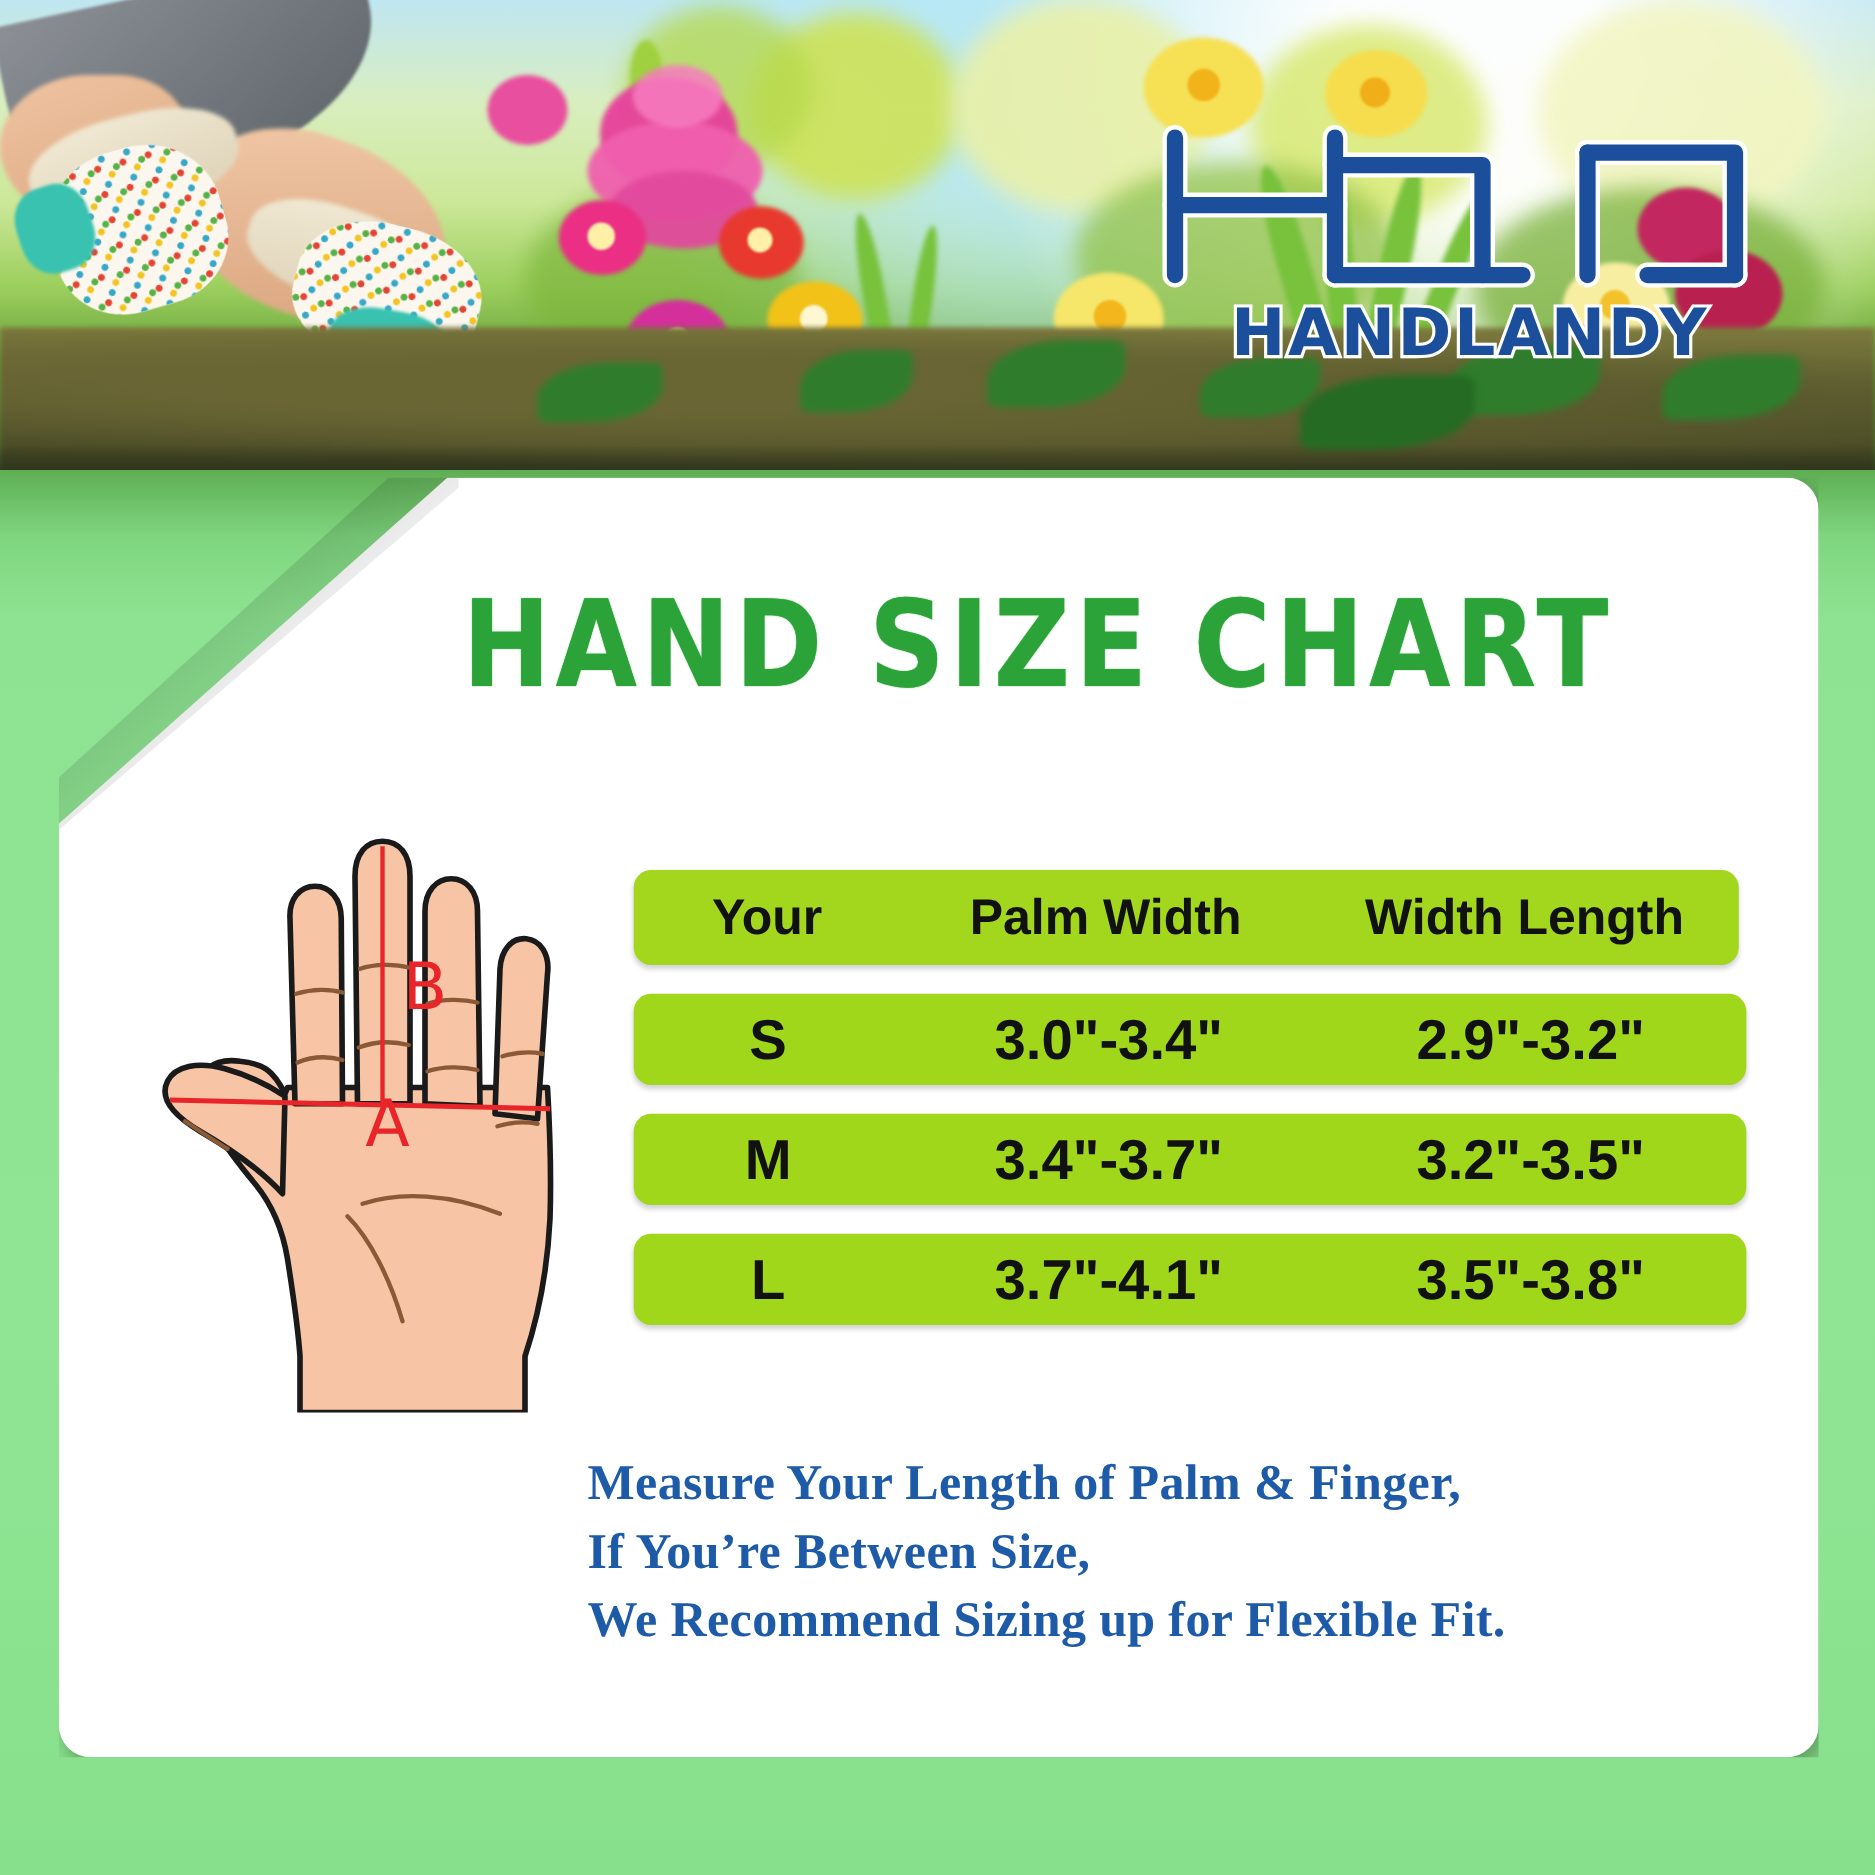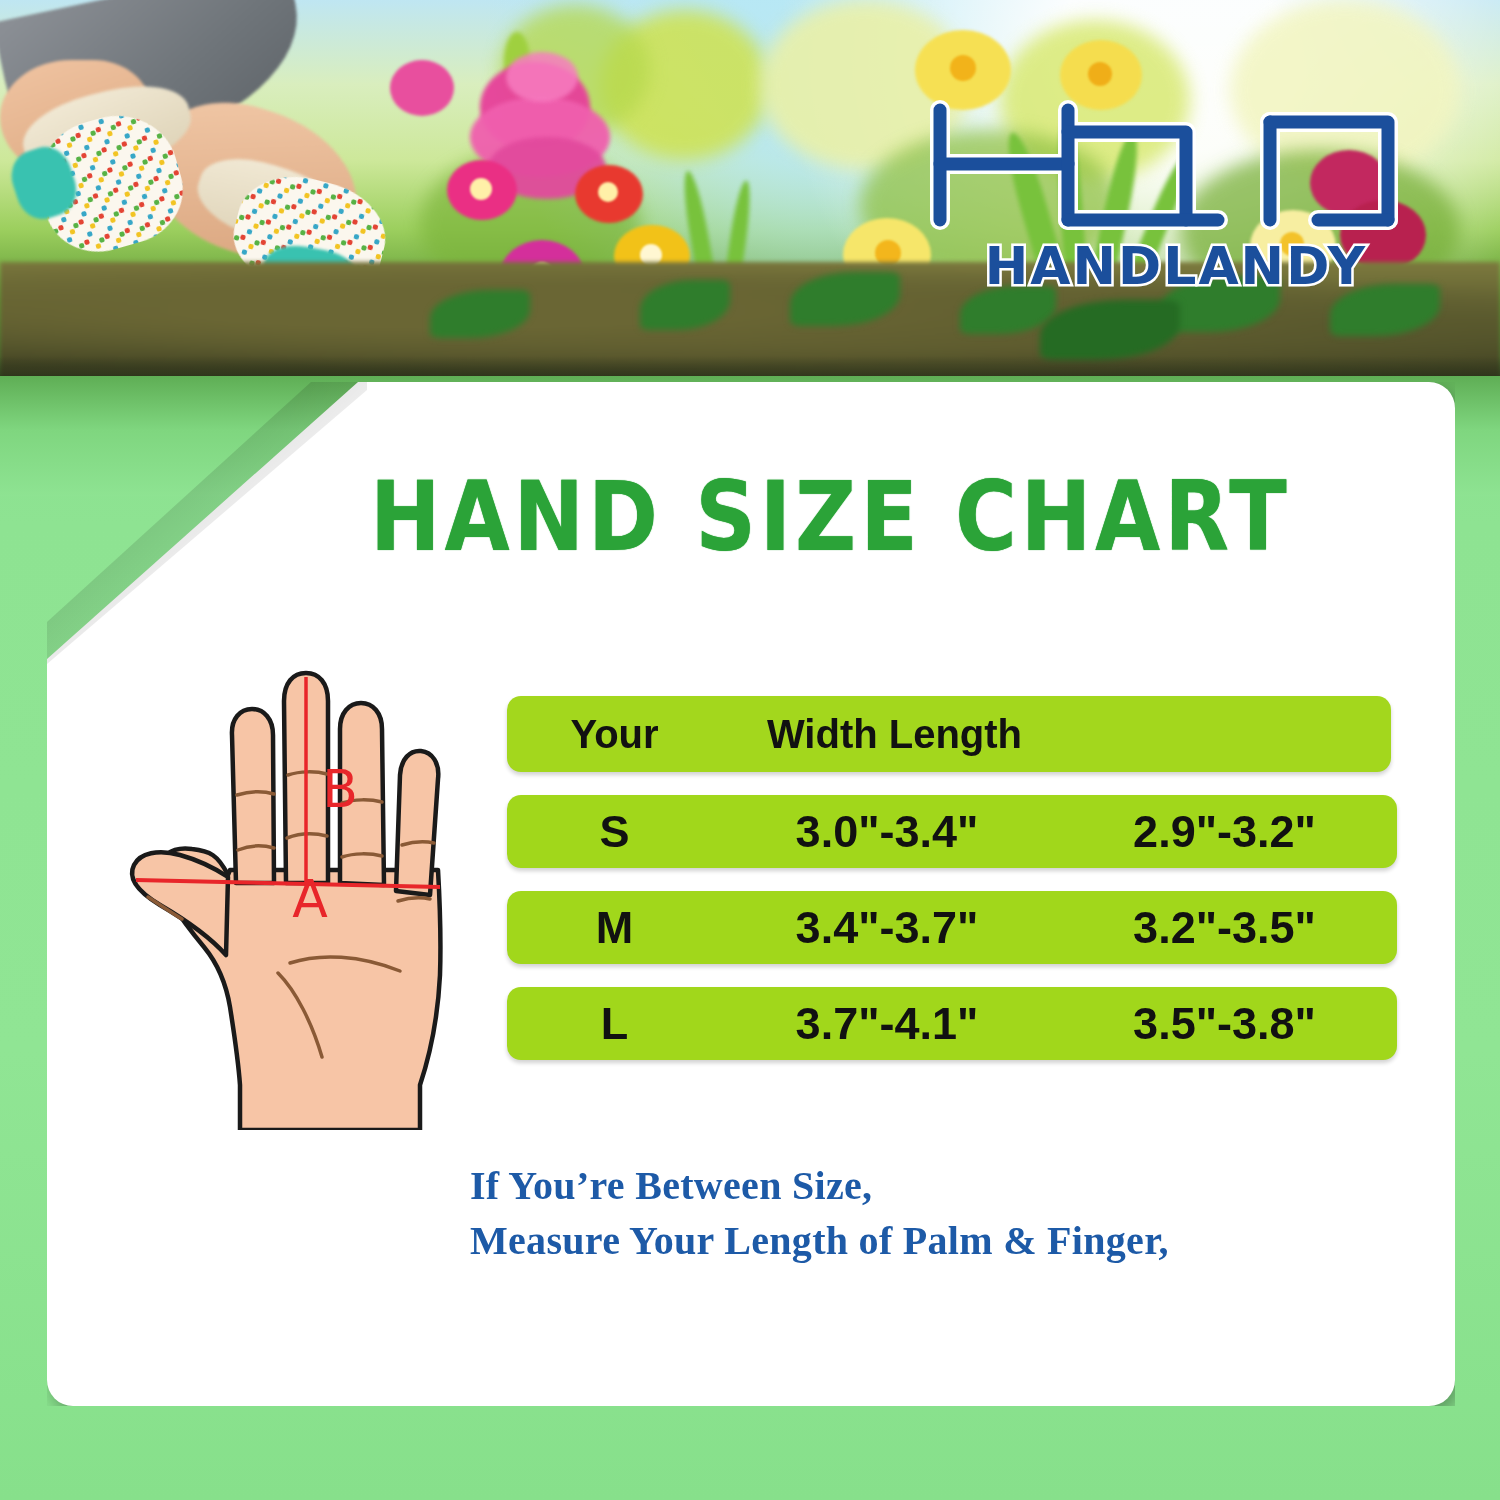--- a/index.html
+++ b/index.html
@@ -389,20 +389,21 @@
       <text x="210" y="262" text-anchor="middle" font-family="DejaVu Sans, sans-serif" font-size="52" fill="#e8262a">A</text>
       <text x="240" y="152" text-anchor="middle" font-family="DejaVu Sans, sans-serif" font-size="52" fill="#e8262a">B</text>
     </g>
   </svg>
 </div>
 
 <div id="table">
 
   <div class="row head">
     <div class="cell c-size">Your</div>
+    <div class="cell c-palm">Palm Width</div>
     <div class="cell c-finger">Width Length</div>
   </div>
 
   <div class="row body">
     <div class="cell c-size">S</div>
     <div class="cell c-palm">3.0"-3.4"</div>
     <div class="cell c-finger">2.9"-3.2"</div>
   </div>
 
   <div class="row body">
@@ -413,15 +414,16 @@
 
   <div class="row body">
     <div class="cell c-size">L</div>
     <div class="cell c-palm">3.7"-4.1"</div>
     <div class="cell c-finger">3.5"-3.8"</div>
   </div>
 
 </div>
 
 <div id="note">
+  <div>Measure Your Length of Palm &amp; Finger,</div>
   <div>If You’re Between Size,</div>
-  <div>Measure Your Length of Palm &amp; Finger,</div>
+  <div>We Recommend Sizing up for Flexible Fit.</div>
 </div>
 
 </body></html>

